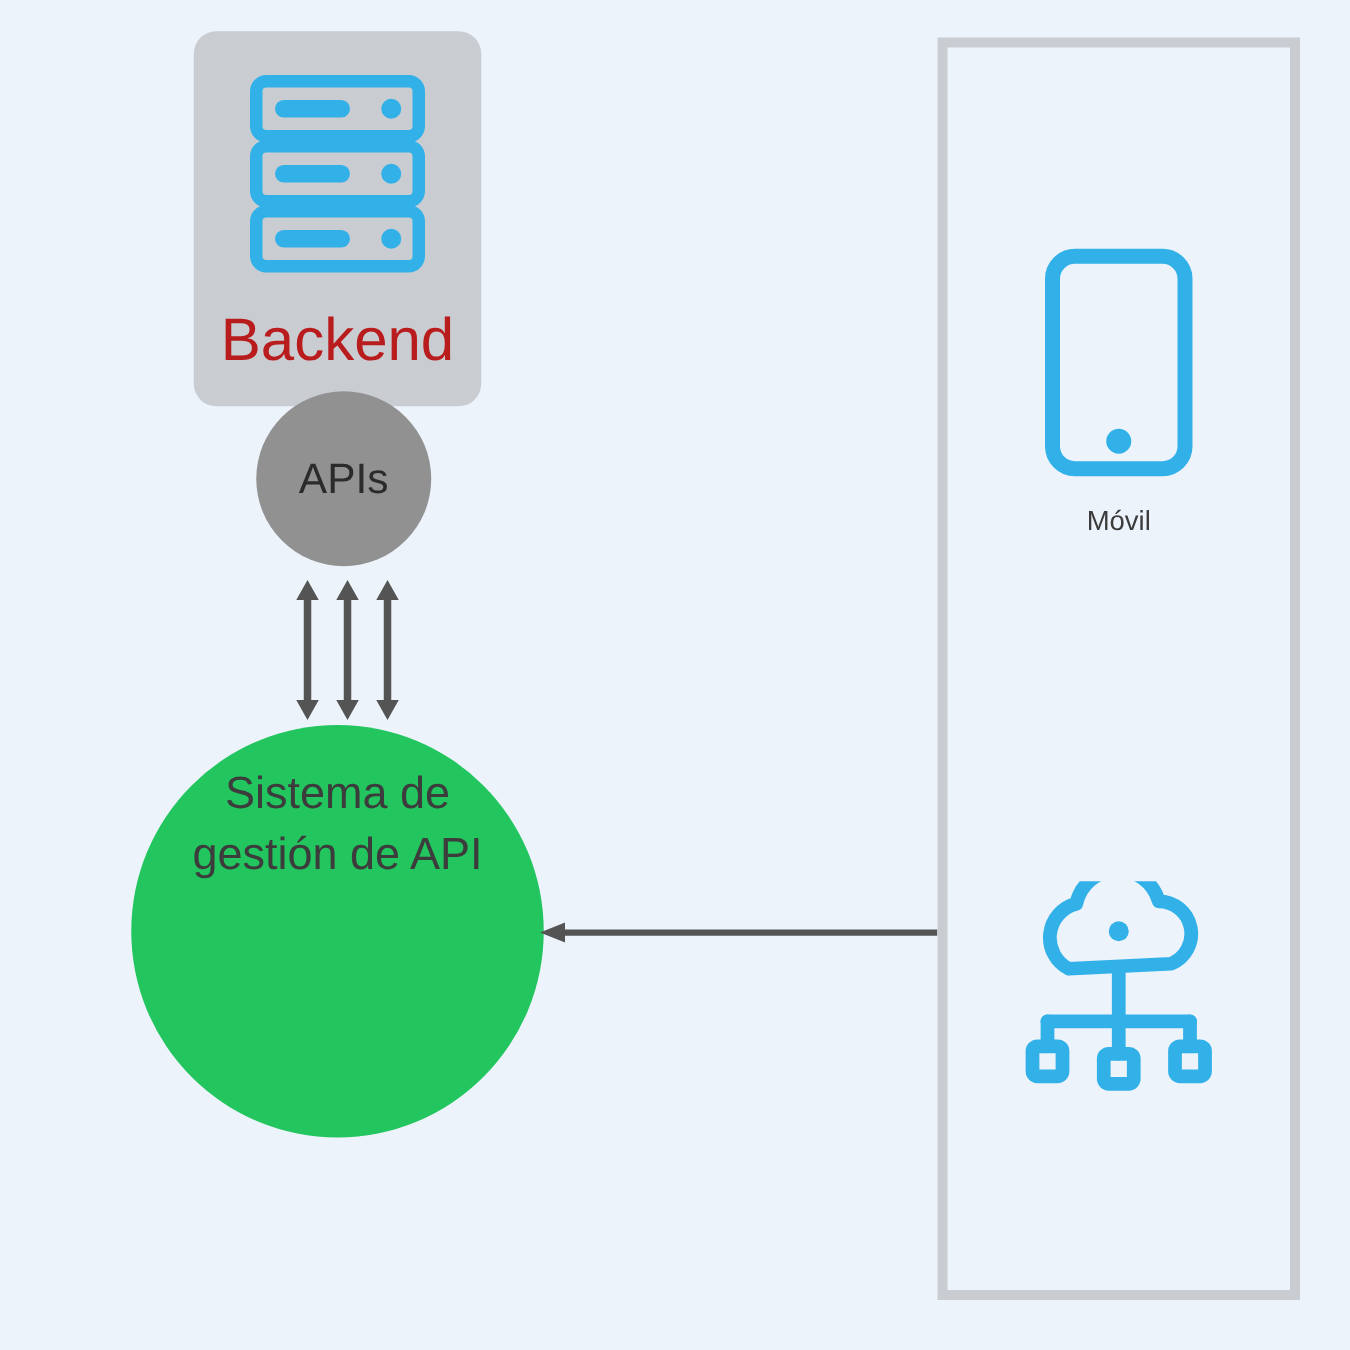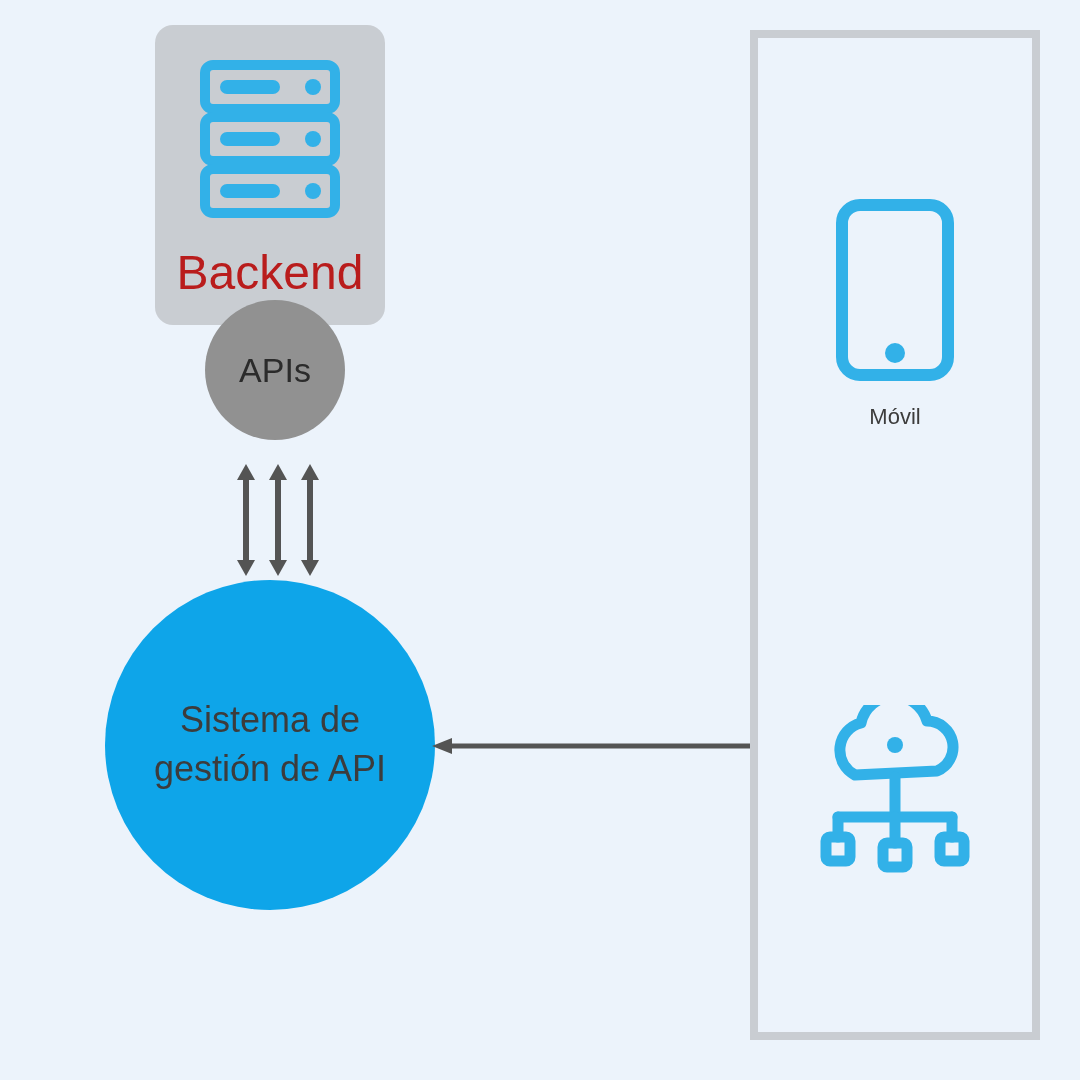--- a/index.html
+++ b/index.html
@@ -26,43 +26,42 @@
     padding-top: 30px;
   }
   .backend-label {
     font-size: 48px;
     color: #b91c1c;
     margin-top: 20px;
   }
   .apis-circle {
     position: absolute;
     left: 205px;
-    top: 300px;
+    top: 313px;
     width: 140px;
     height: 140px;
     background: #919191;
     border-radius: 50%;
     display: flex;
     align-items: center;
     justify-content: center;
   }
   .apis-label {
     font-size: 34px;
     color: #2b2b2b;
   }
   .mgmt-circle {
     position: absolute;
     left: 105px;
     top: 580px;
     width: 330px;
     height: 330px;
-    background: #0ea5e9;
+    background: #22c55e;
     border-radius: 50%;
     display: flex;
-    align-items: center;
     justify-content: center;
     text-align: center;
     padding: 30px;
   }
   .mgmt-label {
     font-size: 36px;
     color: #3c3c3c;
     line-height: 1.35;
   }
   .arrows-block {

